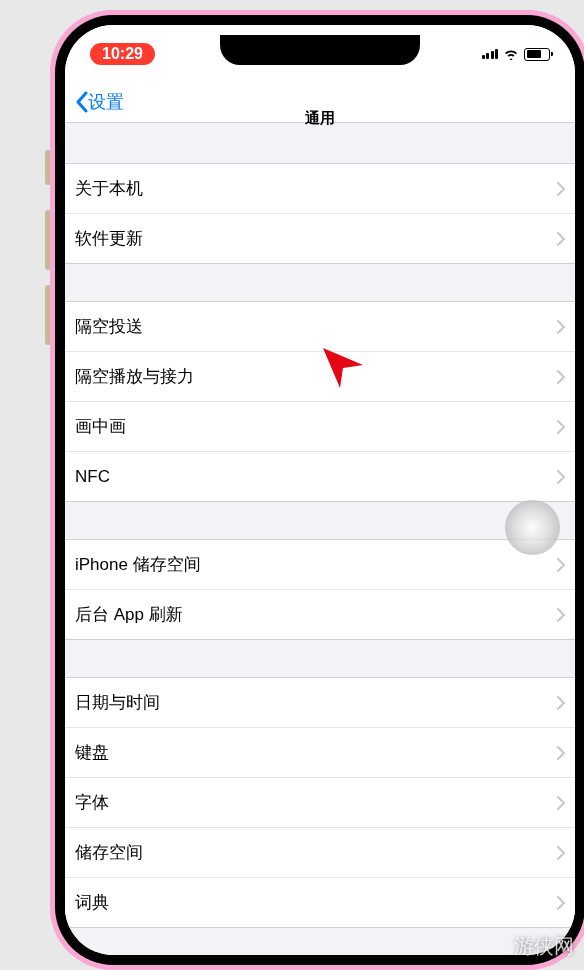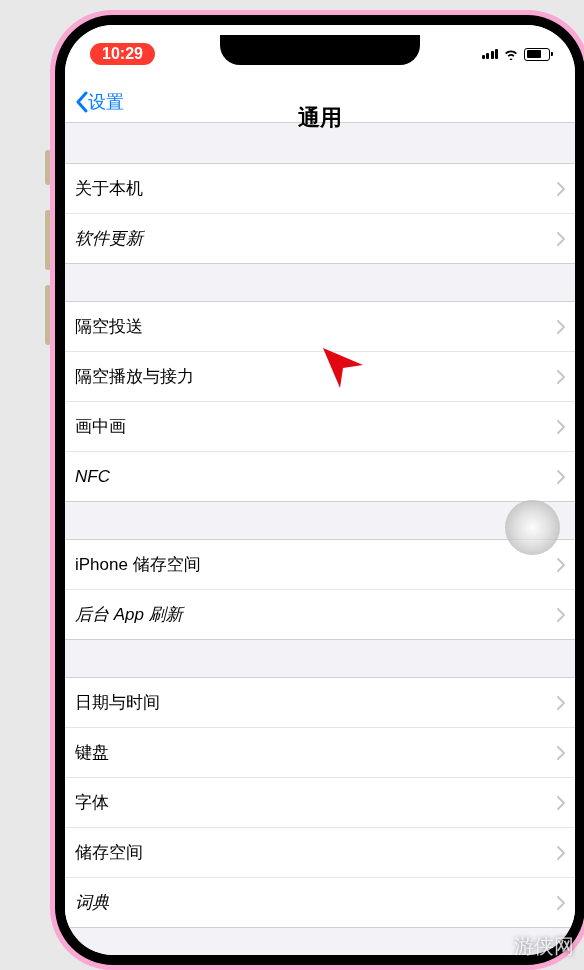--- a/index.html
+++ b/index.html
@@ -139,21 +139,21 @@
       margin-top: 9px;
     }
     .back-chevron {
       width: 13px;
       height: 22px;
     }
     .nav-title {
       position: absolute;
       left: 50%;
       transform: translateX(-50%);
-      font-size: 22px;
+      font-size: 15px;
       font-weight: 600;
       color: #000;
       margin-top: 41px;
     }
     .content {
       height: calc(100% - 98px);
       overflow: hidden;
       background: #f2f2f7;
     }
     .section-gap {
@@ -166,21 +166,20 @@
       height: 50px;
       background: #fff;
       display: flex;
       align-items: center;
       padding: 0 10px;
       position: relative;
       border-bottom: 0.5px solid #e5e5e5;
     }
     .row:last-child {
       border-bottom: 0.5px solid #d0d0d0;
-      font-style: italic;
     }
     .row-group {
       border-top: 0.5px solid #d0d0d0;
     }
     .row-label {
       font-size: 17px;
       color: #000;
       flex: 1;
     }
     .chevron {

